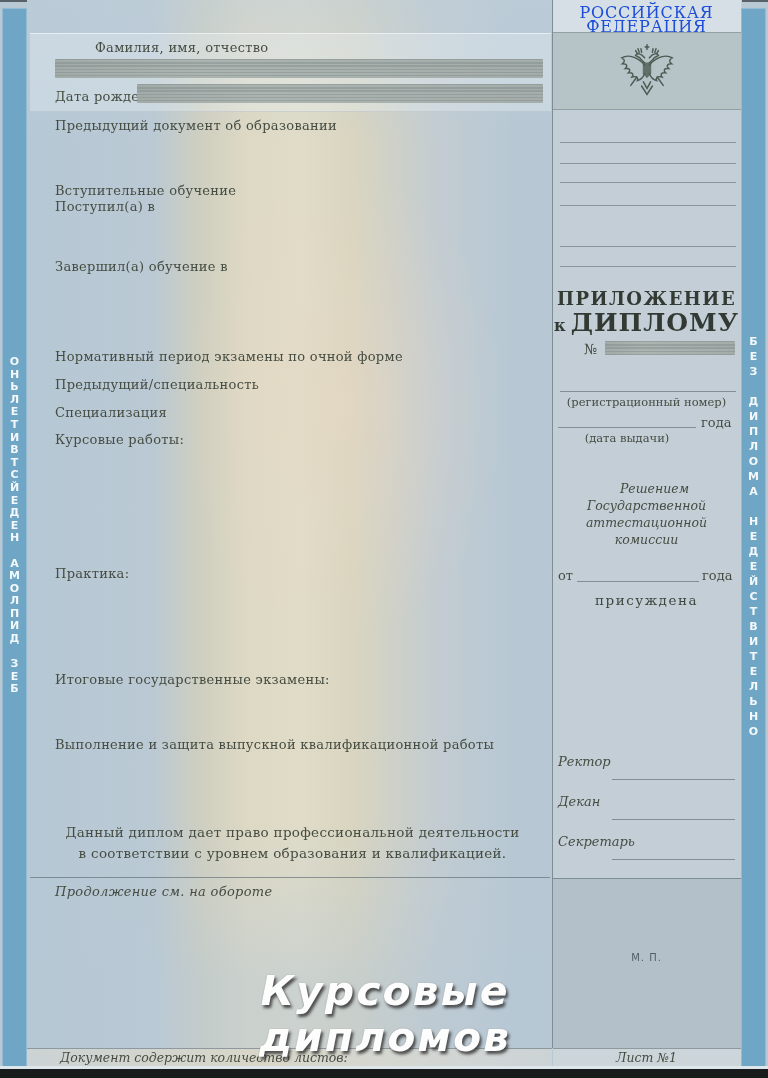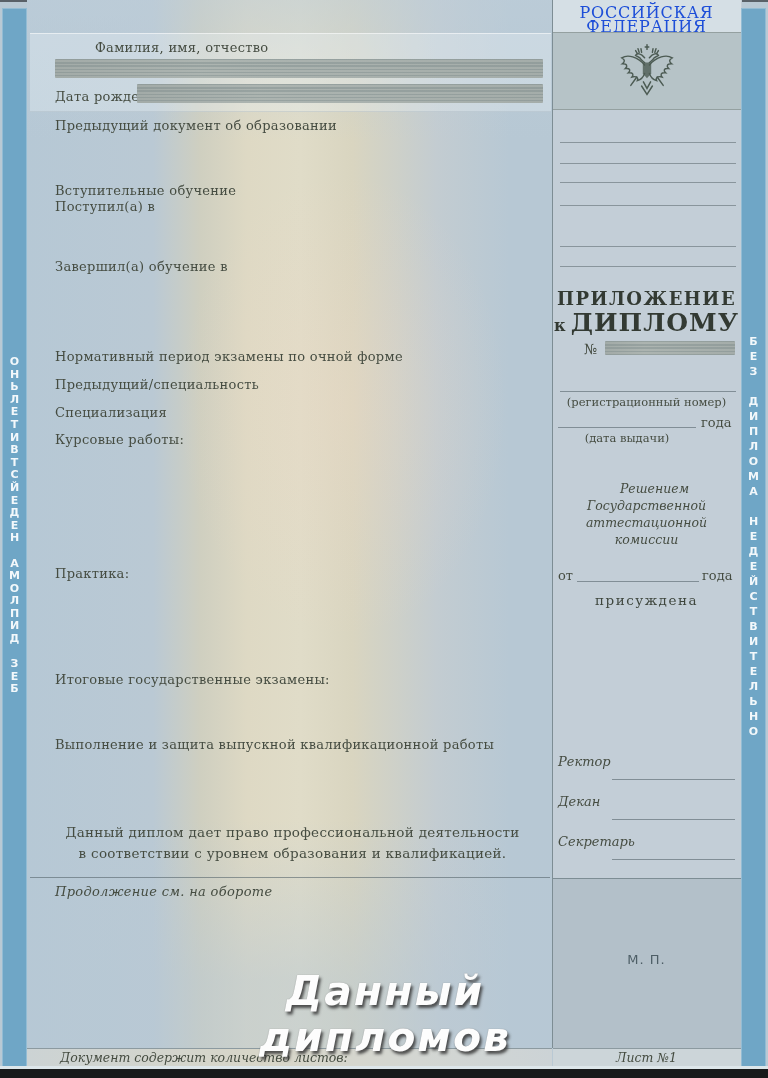--- a/index.html
+++ b/index.html
@@ -84,21 +84,21 @@
   .title2-prefix{font-size:16px;font-weight:bold;color:#333a33;}
   .title2-main{font-size:25px;font-weight:bold;color:#333a33;letter-spacing:1px;}
   .rc-small{font-size:11.5px;color:#454c41;}
   .rc-label{font-size:13px;color:#454c41;}
   .decision{font-size:12.5px;color:#454c41;font-style:italic;}
   .awarded{font-size:13.5px;color:#3e463d;letter-spacing:1.5px;}
   .rc-panel{
     left:553px;top:878px;width:188px;height:170px;
     background:#b3c0c9;border-top:1px solid #7d8d94;
   }
-  .mp{font-family:"DejaVu Sans", sans-serif;font-size:13px;color:#4e5e66;letter-spacing:1px;}
+  .mp{font-family:"DejaVu Sans", sans-serif;font-size:10px;color:#4e5e66;letter-spacing:1px;}
   
   .footer-left{
     left:27px;top:1048px;width:525px;height:19px;
     background:linear-gradient(90deg,#ccd3d4 0%,#d8d6c8 45%,#d3d6d2 75%,#ccd3d6 100%);
     border-top:1px solid #8c9aa0;
   }
   .footer-right{
     left:553px;top:1048px;width:188px;height:19px;
     background:#ccd5d9;border-top:1px solid #8c9aa0;
   }
@@ -272,20 +272,20 @@
 И
 Т
 Е
 Л
 Ь
 Н
 О</div>
   </div>
 
   <div class="abs watermark">
-    <div>Данный</div>
+    <div>Курсовые</div>
     <div>дипломов</div>
   </div>
 
   <div class="abs edge-bottom-light"></div>
   <div class="abs edge-bottom-dark"></div>
 
 </div>
 
 </body></html>

